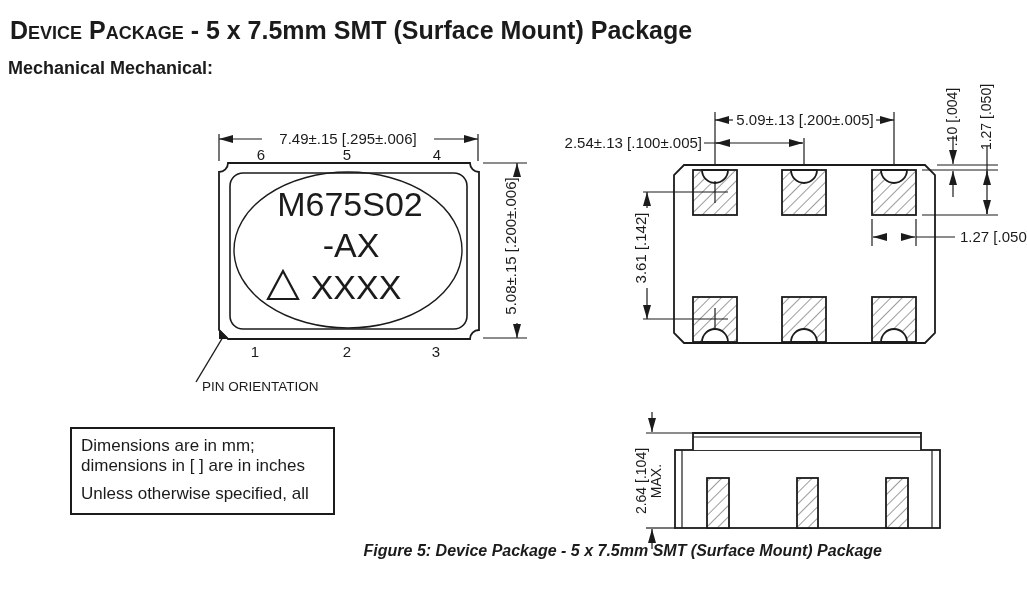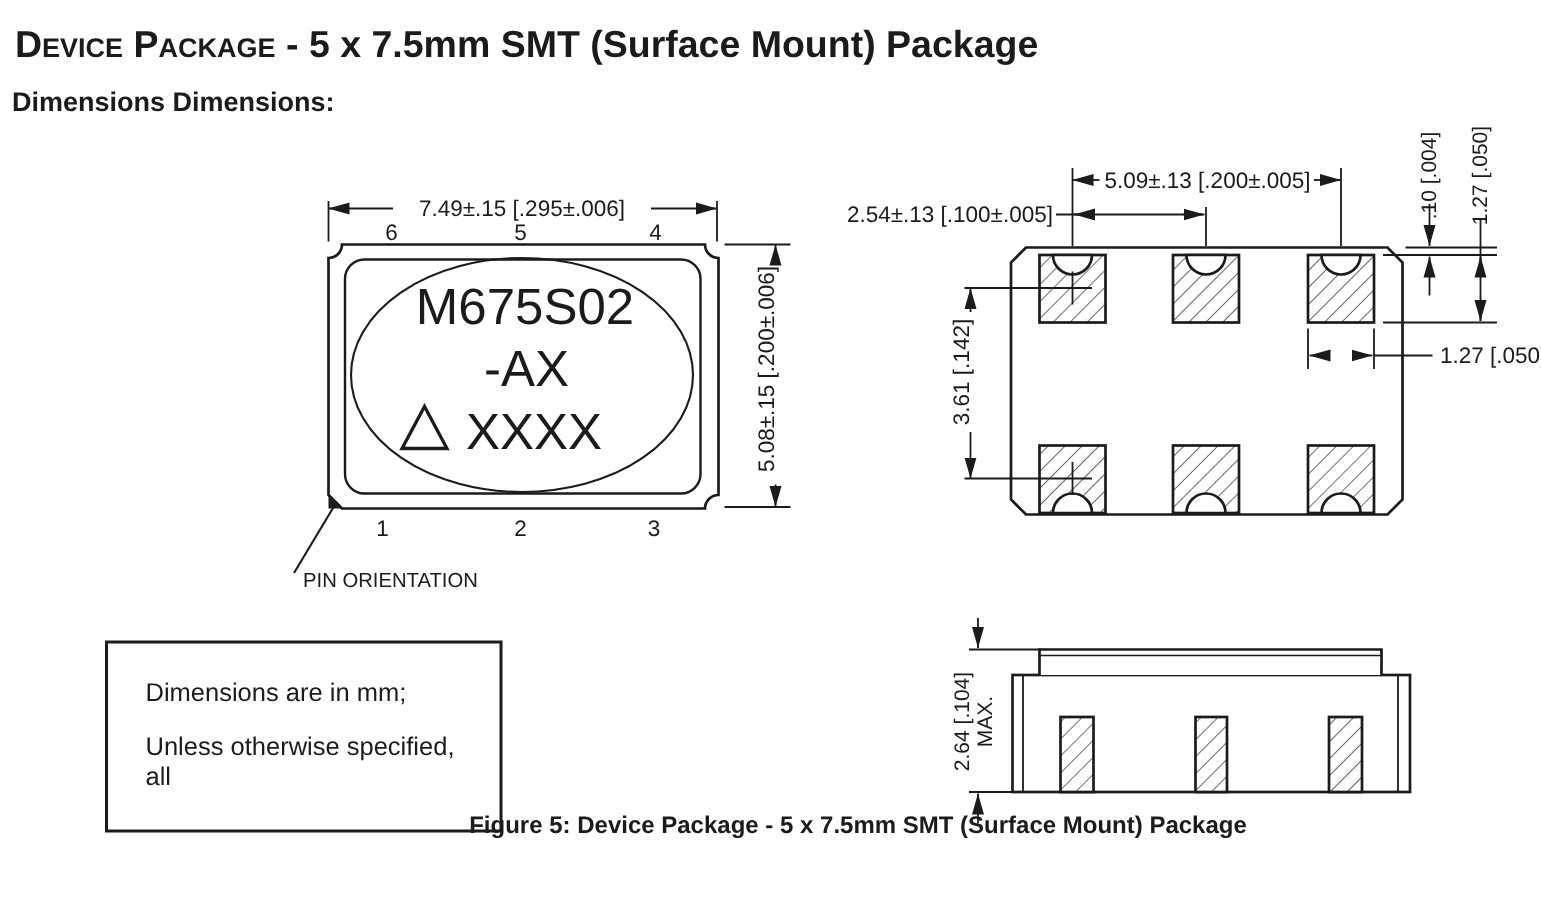--- a/index.html
+++ b/index.html
@@ -12,31 +12,31 @@
   svg{position:absolute;left:0;top:0;}
   svg text{font-family:"Liberation Sans",sans-serif;fill:#1b1b1b;}
   .dim{font-size:15px;}
   .dim14{font-size:14px;}
   .pin{font-size:15px;}
   .mark{font-size:34px;}
   .small{font-size:13.5px;}
   .notebox{position:absolute;left:70px;top:427px;width:243px;
            border:2px solid #1b1b1b;padding:7px 9px 9px 9px;
            font-size:17px;line-height:20px;background:#fff;}
-  .notebox p{margin:16px;}
+  .notebox p{margin:0;}
   .notebox p + p{margin-top:8px;}
-  .caption{position:absolute;left:262px;top:542px;width:620px;text-align:center;
-           font-size:16px;font-weight:bold;}
+  .caption{position:absolute;left:262px;top:542px;width:620px;text-align:right;
+           font-size:16px;font-weight:bold;font-style:italic;}
 </style>
 </head>
 <body>
 
 <div class="title"><span class="sc">Device Package</span><span> - 5 x 7.5mm SMT (Surface Mount) Package</span></div>
 
-<div class="subtitle">Dimensions Dimensions:</div>
+<div class="subtitle">Mechanical Mechanical:</div>
 
 <svg width="1027" height="600" viewBox="0 0 1027 600">
   <defs>
     <marker id="arr" viewBox="0 0 14 10" refX="14" refY="5" markerWidth="14" markerHeight="10" markerUnits="userSpaceOnUse" orient="auto">
       <path d="M0,1 L14,5 L0,9 Z" fill="#1b1b1b"></path>
     </marker>
     <pattern id="hatch" width="8" height="8" patternUnits="userSpaceOnUse" patternTransform="rotate(45)">
       <rect width="8" height="8" fill="#ffffff"></rect>
       <line x1="0" y1="0" x2="0" y2="8" stroke="#4a4a4a" stroke-width="1.1"></line>
     </pattern>
@@ -177,18 +177,18 @@
       <line x1="646" y1="528" x2="676" y2="528"></line>
       <line x1="652" y1="549" x2="652" y2="529" marker-end="url(#arr)"></line>
     </g>
     <text class="dim14" x="646" y="481" text-anchor="middle" transform="rotate(-90 646 481)">2.64 [.104]</text>
     <text class="dim14" x="661" y="481" text-anchor="middle" transform="rotate(-90 661 481)">MAX.</text>
   </g>
 </svg>
 
 <div class="notebox">
   <p><span>Dimensions are in mm;</span><br>
-     </p>
+     <span>dimensions in [ ] are in inches</span></p>
   <p><span>Unless otherwise specified, all</span><br>
      </p>
 </div>
 
 <div class="caption">Figure 5: Device Package - 5 x 7.5mm SMT (Surface Mount) Package</div>
 
 </body></html>

